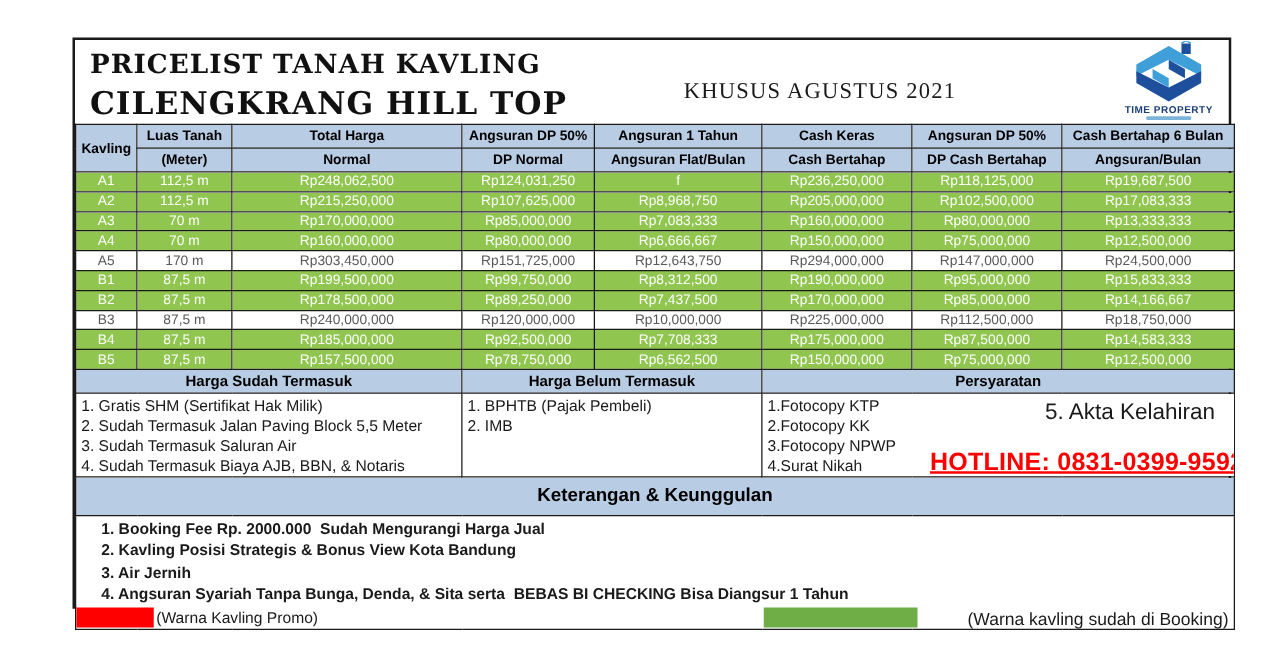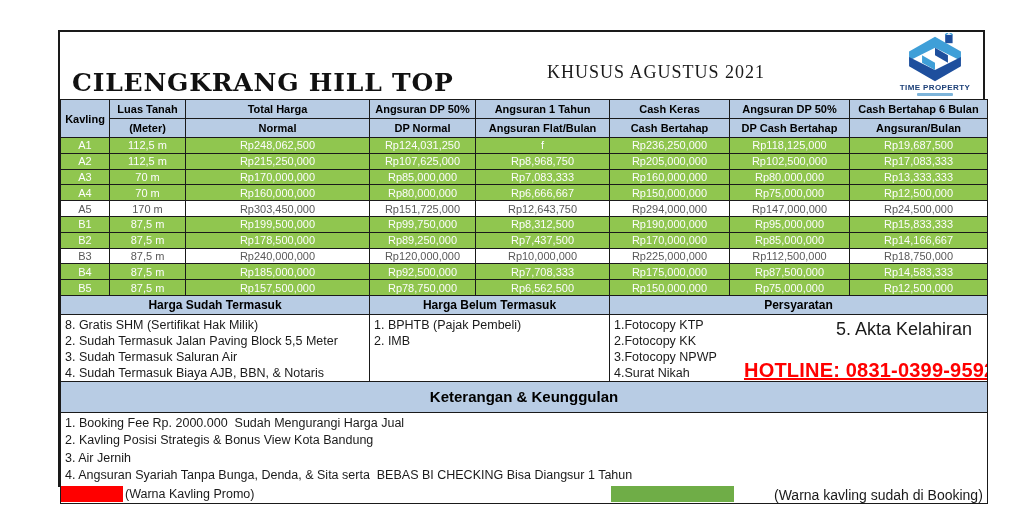--- a/index.html
+++ b/index.html
@@ -41,35 +41,36 @@
   .notes .li { line-height:17.5px; }
 
   td.req-cell { position:relative; }
   .req-left { padding:2px 0 0 4px; }
   .req-left .li { font-size:12.5px; line-height:16px; color:#1a1a1a; }
   .req-akta { position:absolute; left:226px; top:4px; font-size:18px; color:#1a1a1a; }
   .req-hotline { position:absolute; left:134px; top:44px; font-size:20px; font-weight:bold;
                  color:#ff0000; text-decoration:underline; letter-spacing:0.2px; }
 
   td.notes-cell { background:#fff; padding:0; height:88px; vertical-align:top; }
-  .notes { padding:2px 0 0 4px; }
+  .notes { padding:2px 0 0 20px;font-weight:bold; }
   .legend-line { position:relative; height:17px; margin-top:1px; }
   .swatch { display:block; height:16px; }
   .swatch-red { position:absolute; left:0; top:0; width:62px; background:#ff0000; }
   .legend-label-promo { position:absolute; left:64px; top:1px; font-size:12.5px; color:#1a1a1a; }
   .swatch-green { position:absolute; left:550px; top:0; width:123px; background:#6fad47; }
   .legend-label-booked { position:absolute; left:675px; top:1px; font-size:14px; color:#1a1a1a;margin-left:38px; }
 </style>
 </head>
 <body>
 
 <div class="page">
   <div class="sheet">
 
     <div class="titlebar">
+      <div class="title-1">PRICELIST TANAH KAVLING</div>
       <div class="title-2">CILENGKRANG HILL TOP</div>
       <div class="khusus">KHUSUS AGUSTUS 2021</div>
       <div class="logo">
         <svg width="76" height="50" viewBox="0 0 80 54">
           <rect x="51" y="2" width="8" height="9" fill="#1e4f9d"></rect>
           <polyline points="51,2 55,-1 59,2" fill="none" stroke="#3f9fd8" stroke-width="1.5"></polyline>
           <polygon points="12,20 40,4 68,20 68,30 40,16 12,30" fill="#3f9fd8"></polygon>
           <polygon points="12,26 40,40 68,26 68,36 40,52 12,36" fill="#1e4f9d"></polygon>
           <polygon points="40,16 54,24 54,32 40,24" fill="#1e4f9d"></polygon>
           <polygon points="26,24 40,32 40,40 26,32" fill="#3f9fd8"></polygon>
@@ -214,21 +215,21 @@
           </tr>
         </tbody>
       <tbody>
         <tr>
           <td colspan="3" class="sec-h">Harga Sudah Termasuk</td>
           <td colspan="2" class="sec-h">Harga Belum Termasuk</td>
           <td colspan="3" class="sec-h">Persyaratan</td>
         </tr>
         <tr class="list-row">
           <td colspan="3" class="list">
-              <div class="li">8. Gratis SHM (Sertifikat Hak Milik)</div>
+              <div class="li">1. Gratis SHM (Sertifikat Hak Milik)</div>
               <div class="li">2. Sudah Termasuk Jalan Paving Block 5,5 Meter</div>
               <div class="li">3. Sudah Termasuk Saluran Air</div>
               <div class="li">4. Sudah Termasuk Biaya AJB, BBN, &amp; Notaris</div>
             </td>
           <td colspan="2" class="list">
               <div class="li">1. BPHTB (Pajak Pembeli)</div>
               <div class="li">2. IMB</div>
             </td>
           <td colspan="3" class="req-cell">
             <div class="req-left">

